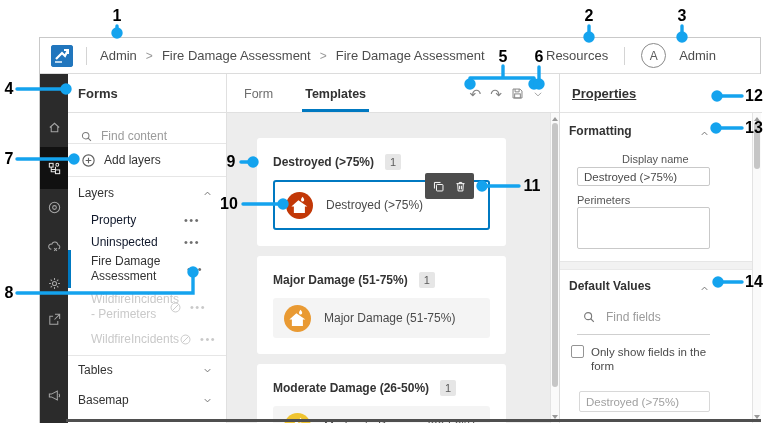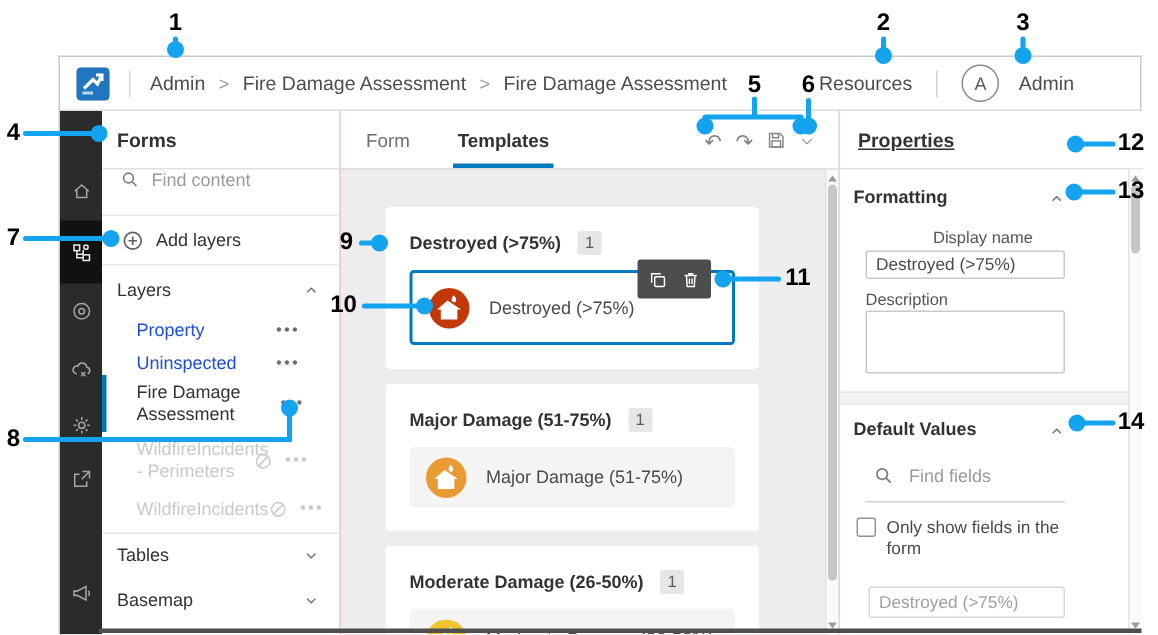--- a/index.html
+++ b/index.html
@@ -25,30 +25,30 @@
   
   .sidebar{position:absolute;left:0;top:36px;bottom:0;width:28px;background:#2b2b2b;}
   .sb-ic{position:absolute;left:0;width:28px;height:30px;display:flex;align-items:center;justify-content:center;color:#a5a5a5;cursor:pointer;}
   .sb-ic svg{width:15px;height:15px;stroke:currentColor;fill:none;stroke-width:1.1;}
   .sb-active{position:absolute;left:0;right:0;top:73px;height:42px;background:#111;}
 
   
   .fpanel{position:absolute;left:28px;top:36px;bottom:0;width:159px;background:#fff;border-right:1px solid #e0e0e0;}
   .fp-head{height:39px;border-bottom:1px solid #e0e0e0;display:flex;align-items:center;padding-left:10px;
            font-size:13px;font-weight:700;color:#323232;}
-  .fp-search{height:31px;border-bottom:1px solid #e6e6e6;display:flex;align-items:flex-start;padding-left:12px;gap:8px;}
+  .fp-search{height:31px;border-bottom:1px solid #e6e6e6;display:flex;align-items:flex-end;padding-left:12px;gap:8px;}
   .fp-search svg{width:13px;height:13px;stroke:#7b7b7b;fill:none;stroke-width:1.3;}
   .fp-search span{font-size:12px;color:#9b9b9b;}
   .fp-add{height:33px;border-bottom:1px solid #e6e6e6;display:flex;align-items:center;padding-left:13px;gap:8px;cursor:pointer;}
   .fp-add svg{width:15px;height:15px;stroke:#5f5f5f;fill:none;stroke-width:1.2;}
   .fp-add span{font-size:12px;color:#323232;}
   .fp-sect{position:absolute;left:0;right:0;display:flex;align-items:center;padding:0 13px 0 10px;
            font-size:12px;font-weight:400;color:#323232;cursor:pointer;}
   .fp-sect svg{margin-left:auto;width:11px;height:11px;stroke:#6e6e6e;fill:none;stroke-width:1.4;}
-  .fp-row{position:absolute;left:0;right:0;display:flex;align-items:center;padding:0 26px 0 23px;font-size:12px;color:#1d4ed8;cursor:pointer;}
+  .fp-row{position:absolute;left:0;right:0;display:flex;align-items:center;padding:0 26px 0 23px;font-size:12px;color:#0f172a;cursor:pointer;}
   .fp-row .nm{flex:1;line-height:15px;}
   .fp-row.sel{color:#323232;}
   .selbar{position:absolute;left:0;top:176px;height:38px;width:3px;background:#0079c1;}
   .dots{color:#6e6e6e;font-size:11px;letter-spacing:1.5px;cursor:pointer;}
   .dots::before{content:"\2022\2022\2022";}
   .ghost{color:#c9c9c9;}
   .ghost .dots{color:#c9c9c9;}
   .noeye{width:13px;height:13px;margin-right:8px;flex:none;}
   .noeye svg{width:13px;height:13px;stroke:#c9c9c9;fill:none;stroke-width:1.2;}
   .fp-div{position:absolute;left:0;right:0;top:281px;border-top:1px solid #e6e6e6;}
@@ -355,21 +355,21 @@
       <div class="pp-head">Properties</div>
 
       <div class="pp-sect" style="top:50px;">Formatting</div>
       <div class="pp-chev" style="left:139px;top:51px;">
         <svg viewBox="0 0 16 16">
             <path d="M4 10l4-4 4 4"></path>
           </svg>
       </div>
       <div class="pp-lab" style="left:17px;top:79px;margin-left:45px;">Display name</div>
       <input class="pp-input" style="top: 93px;" value="Destroyed (&gt;75%)">
-      <div class="pp-lab" style="left:17px;top:120px;">Description</div>
+      <div class="pp-lab" style="left:17px;top:120px;">Perimeters</div>
       <textarea class="pp-area" style="top: 133px;"></textarea>
 
       <div class="pp-band" style="top:187px;"></div>
 
       <div class="pp-sect" style="top:205px;">Default Values</div>
       <div class="pp-chev" style="left:139px;top:206px;">
         <svg viewBox="0 0 16 16">
             <path d="M4 10l4-4 4 4"></path>
           </svg>
       </div>

